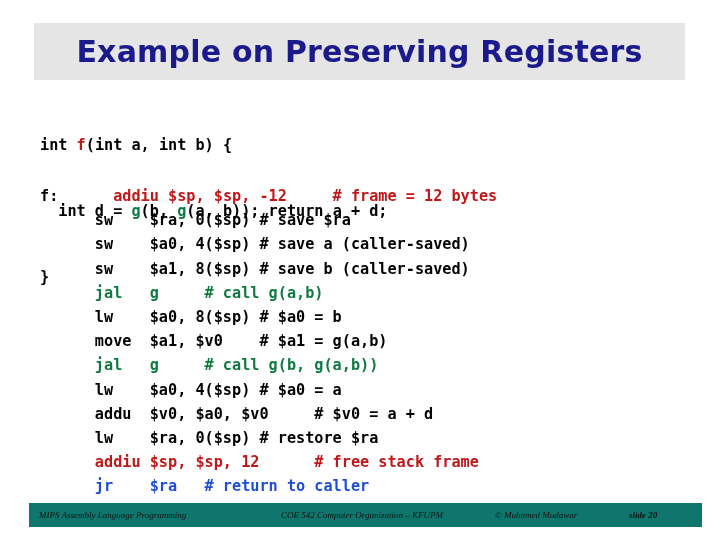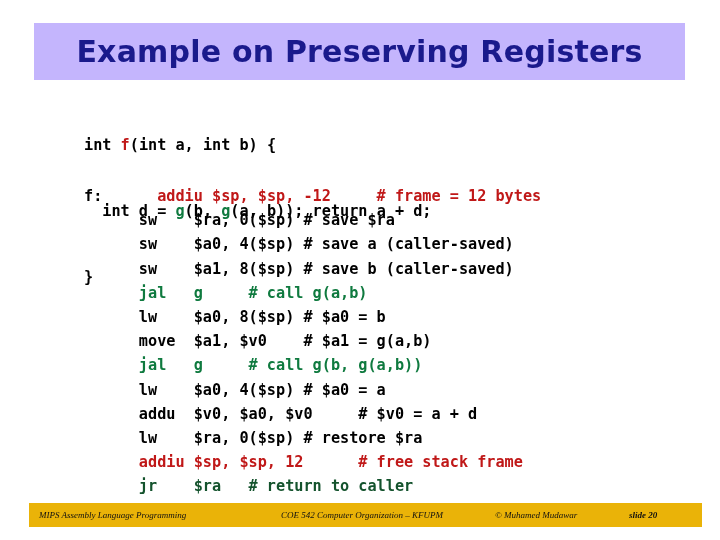--- a/index.html
+++ b/index.html
@@ -16,21 +16,21 @@
     position: relative;
   }
 
   
   #slide-title-bar {
     position: absolute;
     left: 34px;
     top: 23px;
     width: 651px;
     height: 57px;
-    background: #c4b5fd;
+    background: #e5e5e5;
     display: flex;
     align-items: center;
     justify-content: center;
   }
   #slide-title-text {
     color: #1a1a8c;
     font-family: "DejaVu Sans", sans-serif;
     font-size: 30px;
     font-weight: bold;
     letter-spacing: 0.2px;
@@ -50,36 +50,36 @@
   #c-code-block {
     left: 40px;
     top: 90px;
   }
   #asm-code-block {
     left: 40px;
     top: 184px;
     line-height: 24.2px;
   }
 
-  .ln { display: block; margin-left: 44px; }
+  .ln { display: block; }
 
   
   .tok-red   { color: #c01818; }
   .tok-green { color: #0f7a3f; }
-  .tok-blue  { color: #14532d; }
+  .tok-blue  { color: #1d4ed8; }
   .tok-black { color: #000000; }
 
   
   #slide-footer {
     position: absolute;
     left: 29px;
     top: 503px;
     width: 673px;
     height: 24px;
-    background: #eab308;
+    background: #0f766e;
     display: flex;
     align-items: center;
   }
   .footer-cell {
     font-family: "Liberation Serif", "DejaVu Serif", serif;
     font-style: italic;
     font-size: 9px;
     color: #111111;
     white-space: nowrap;
   }

